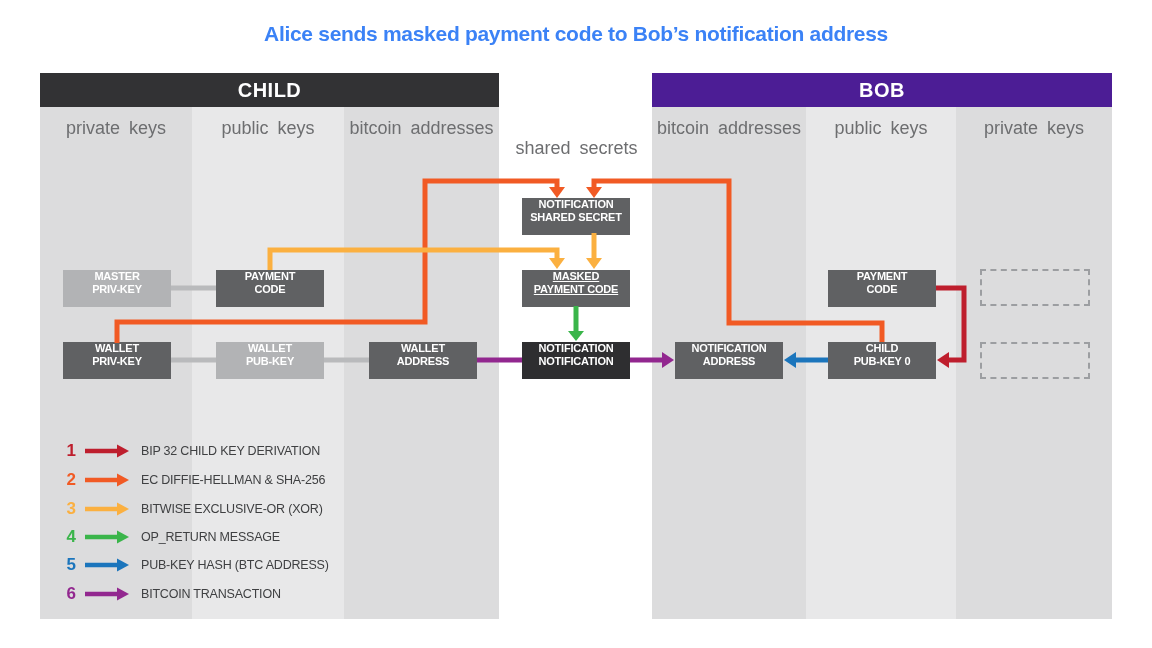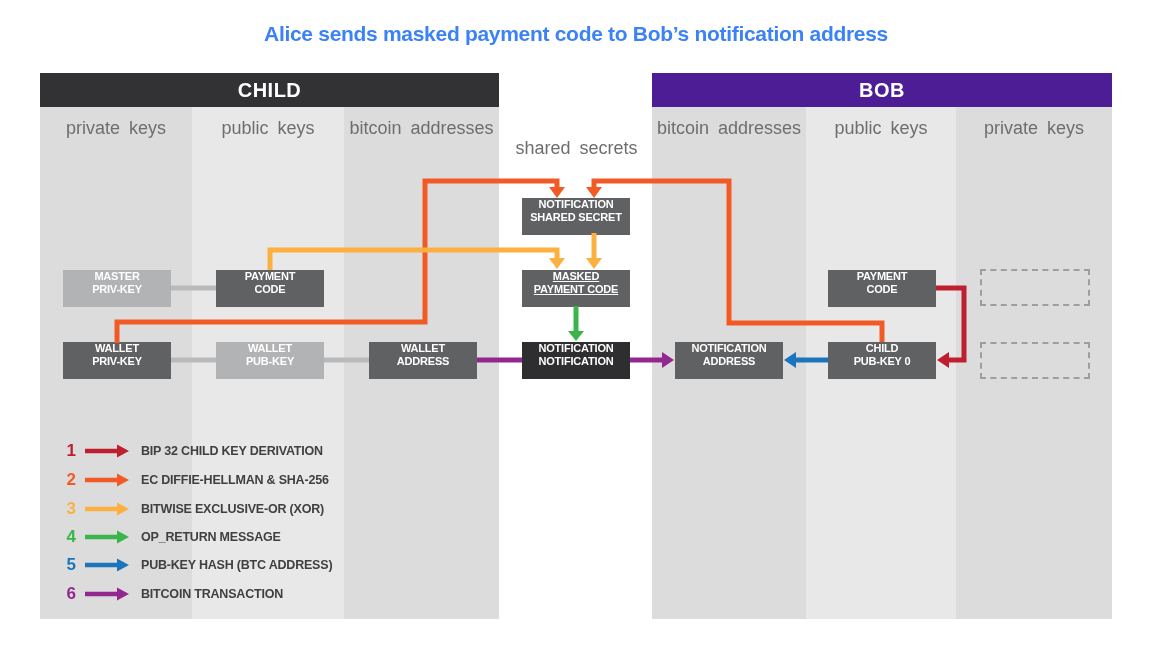--- a/index.html
+++ b/index.html
@@ -37,21 +37,21 @@
   }
   #arrow-layer{position:absolute;left:0;top:0;width:1152px;height:648px;pointer-events:none;}
   .legend-row{
     position:absolute;left:58px;height:18px;display:flex;align-items:center;
   }
   .legend-num{
     display:inline-block;width:18px;text-align:right;font-size:17px;font-weight:bold;
   }
   .legend-arrow{margin-left:8px;display:block;}
   .legend-label{
-    margin-left:11px;font-size:12.5px;font-weight:bold;color:#3f4042;letter-spacing:-0.2px;white-space:nowrap;text-align:right;
+    margin-left:11px;font-size:12.5px;font-weight:normal;color:#3f4042;letter-spacing:-0.2px;white-space:nowrap;text-align:right;
   }
 </style>
 </head>
 <body>
 
 <div id="stage">
 
   <div id="page-title">Alice sends masked payment code to Bob’s notification address</div>
 
   <div id="alice-bar" class="party-bar" style="background-color: rgb(50, 50, 52);">

